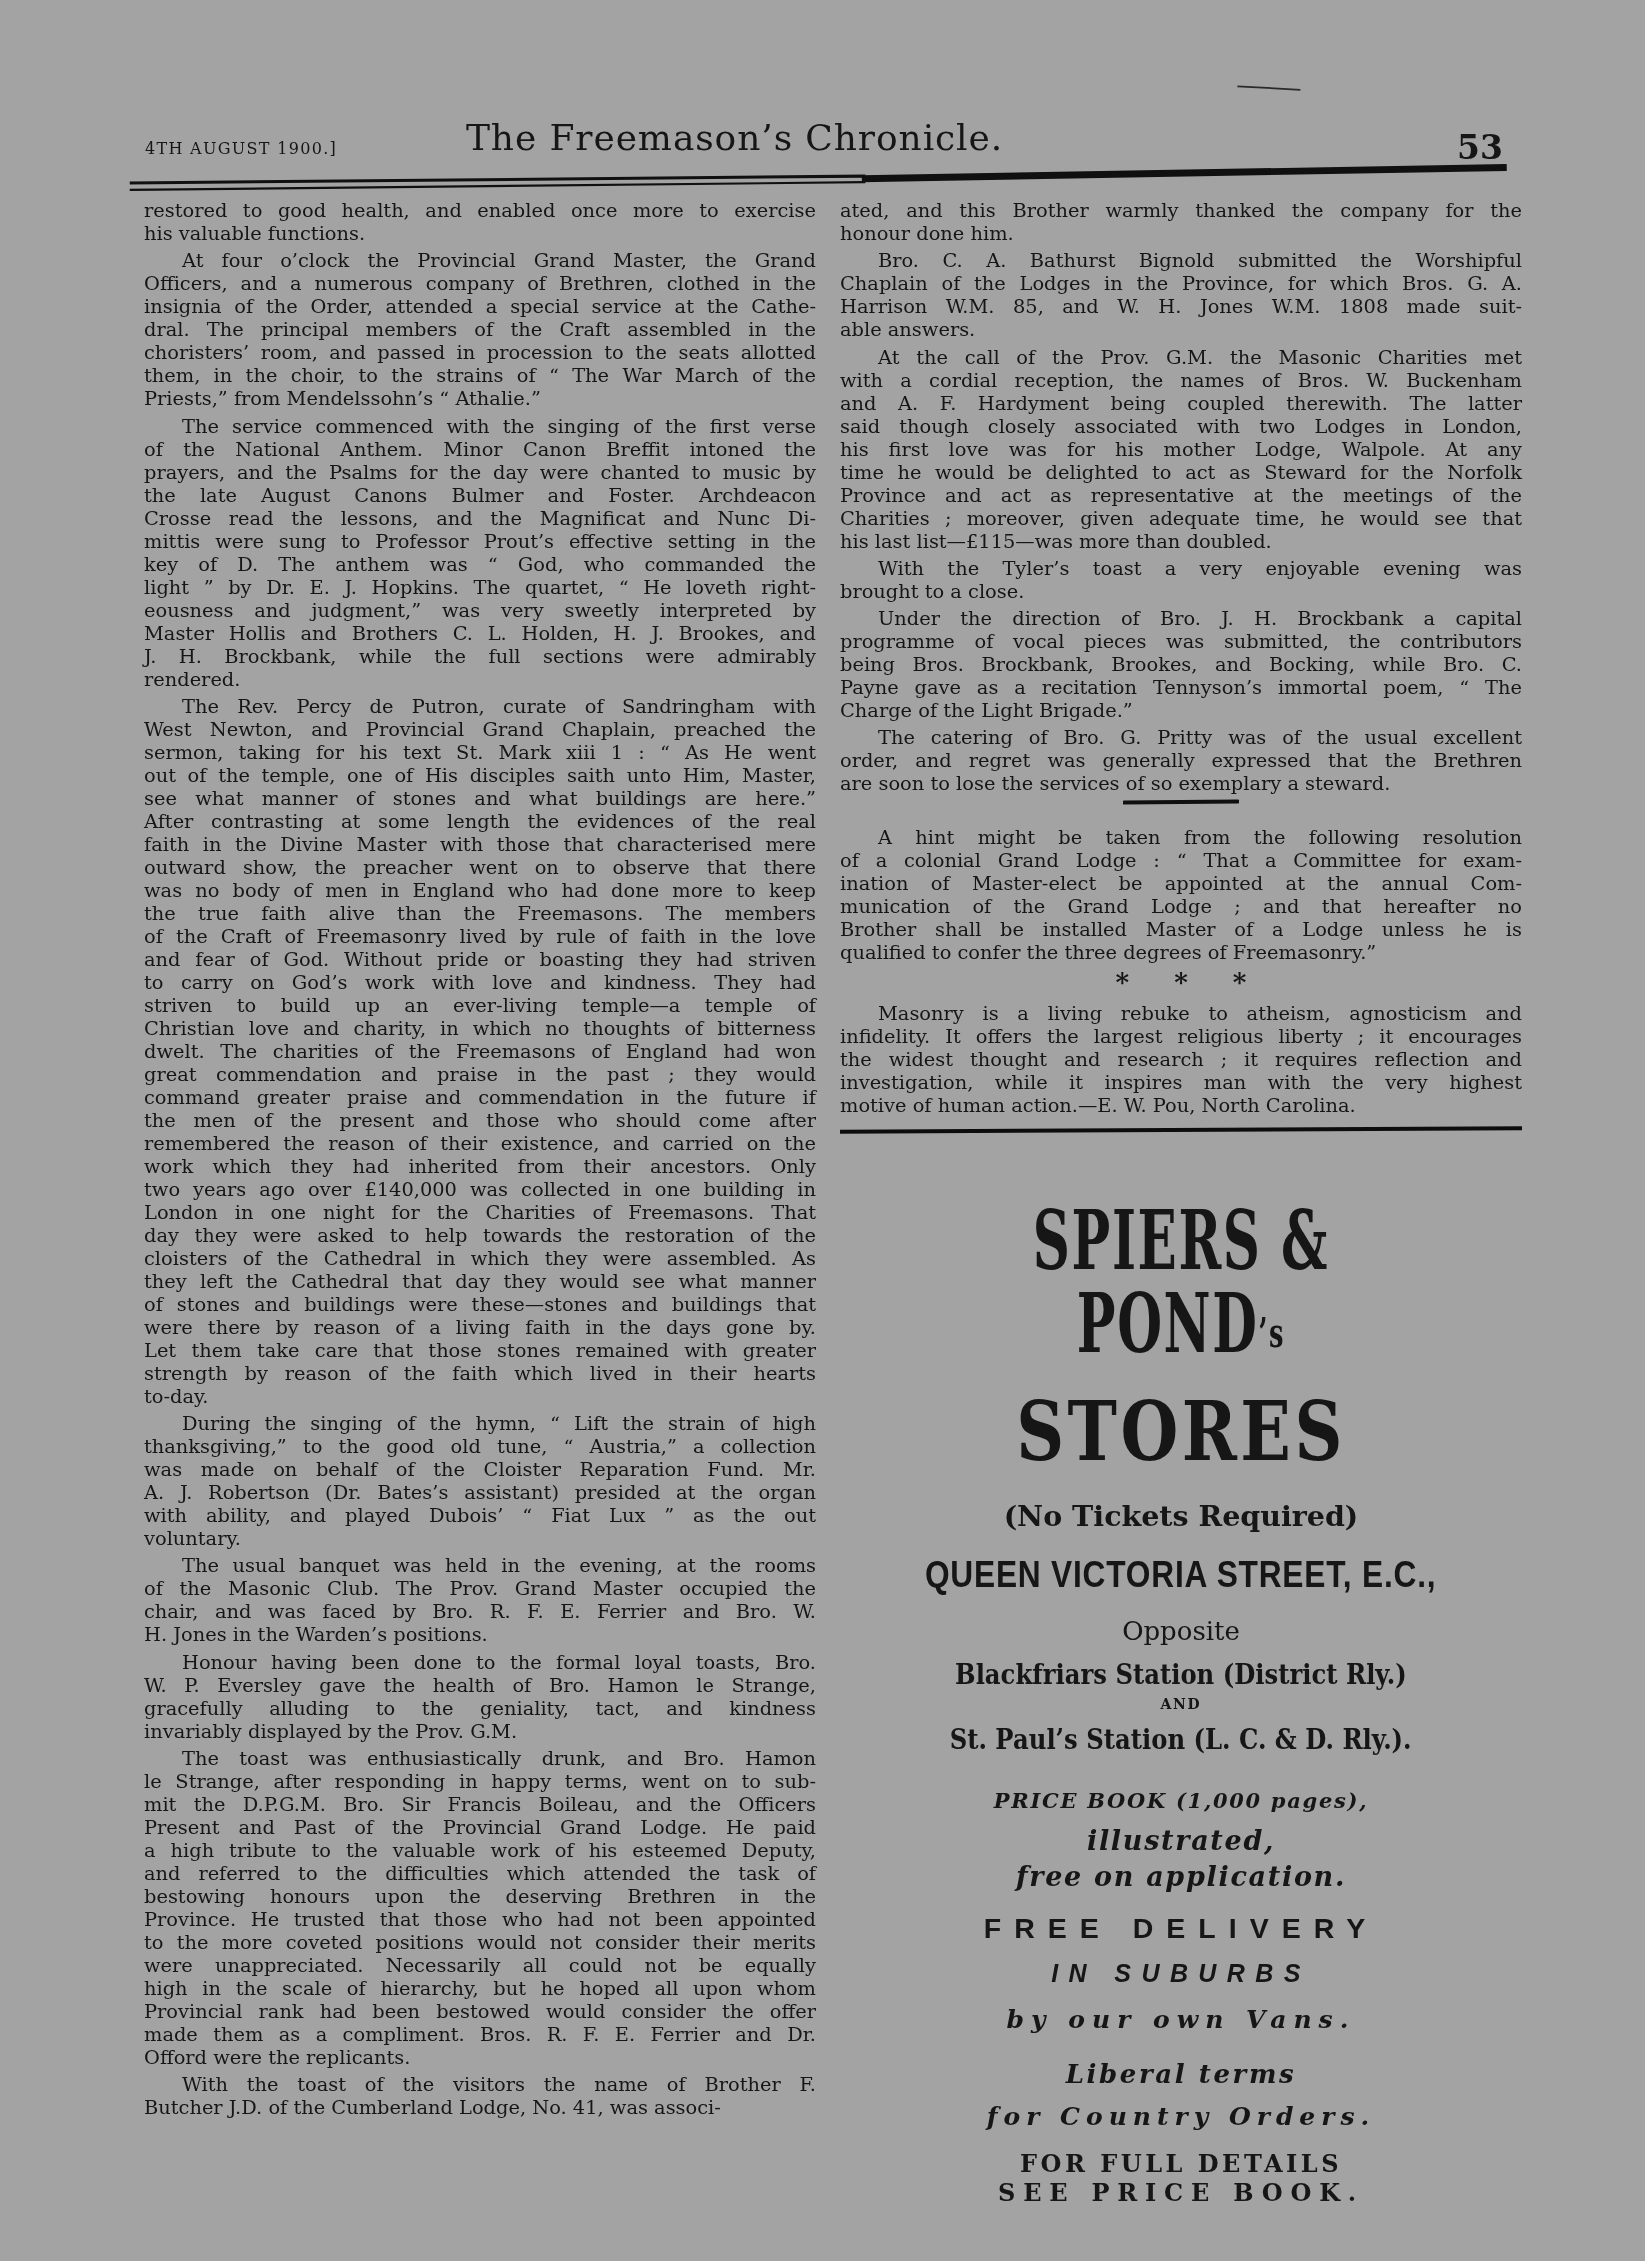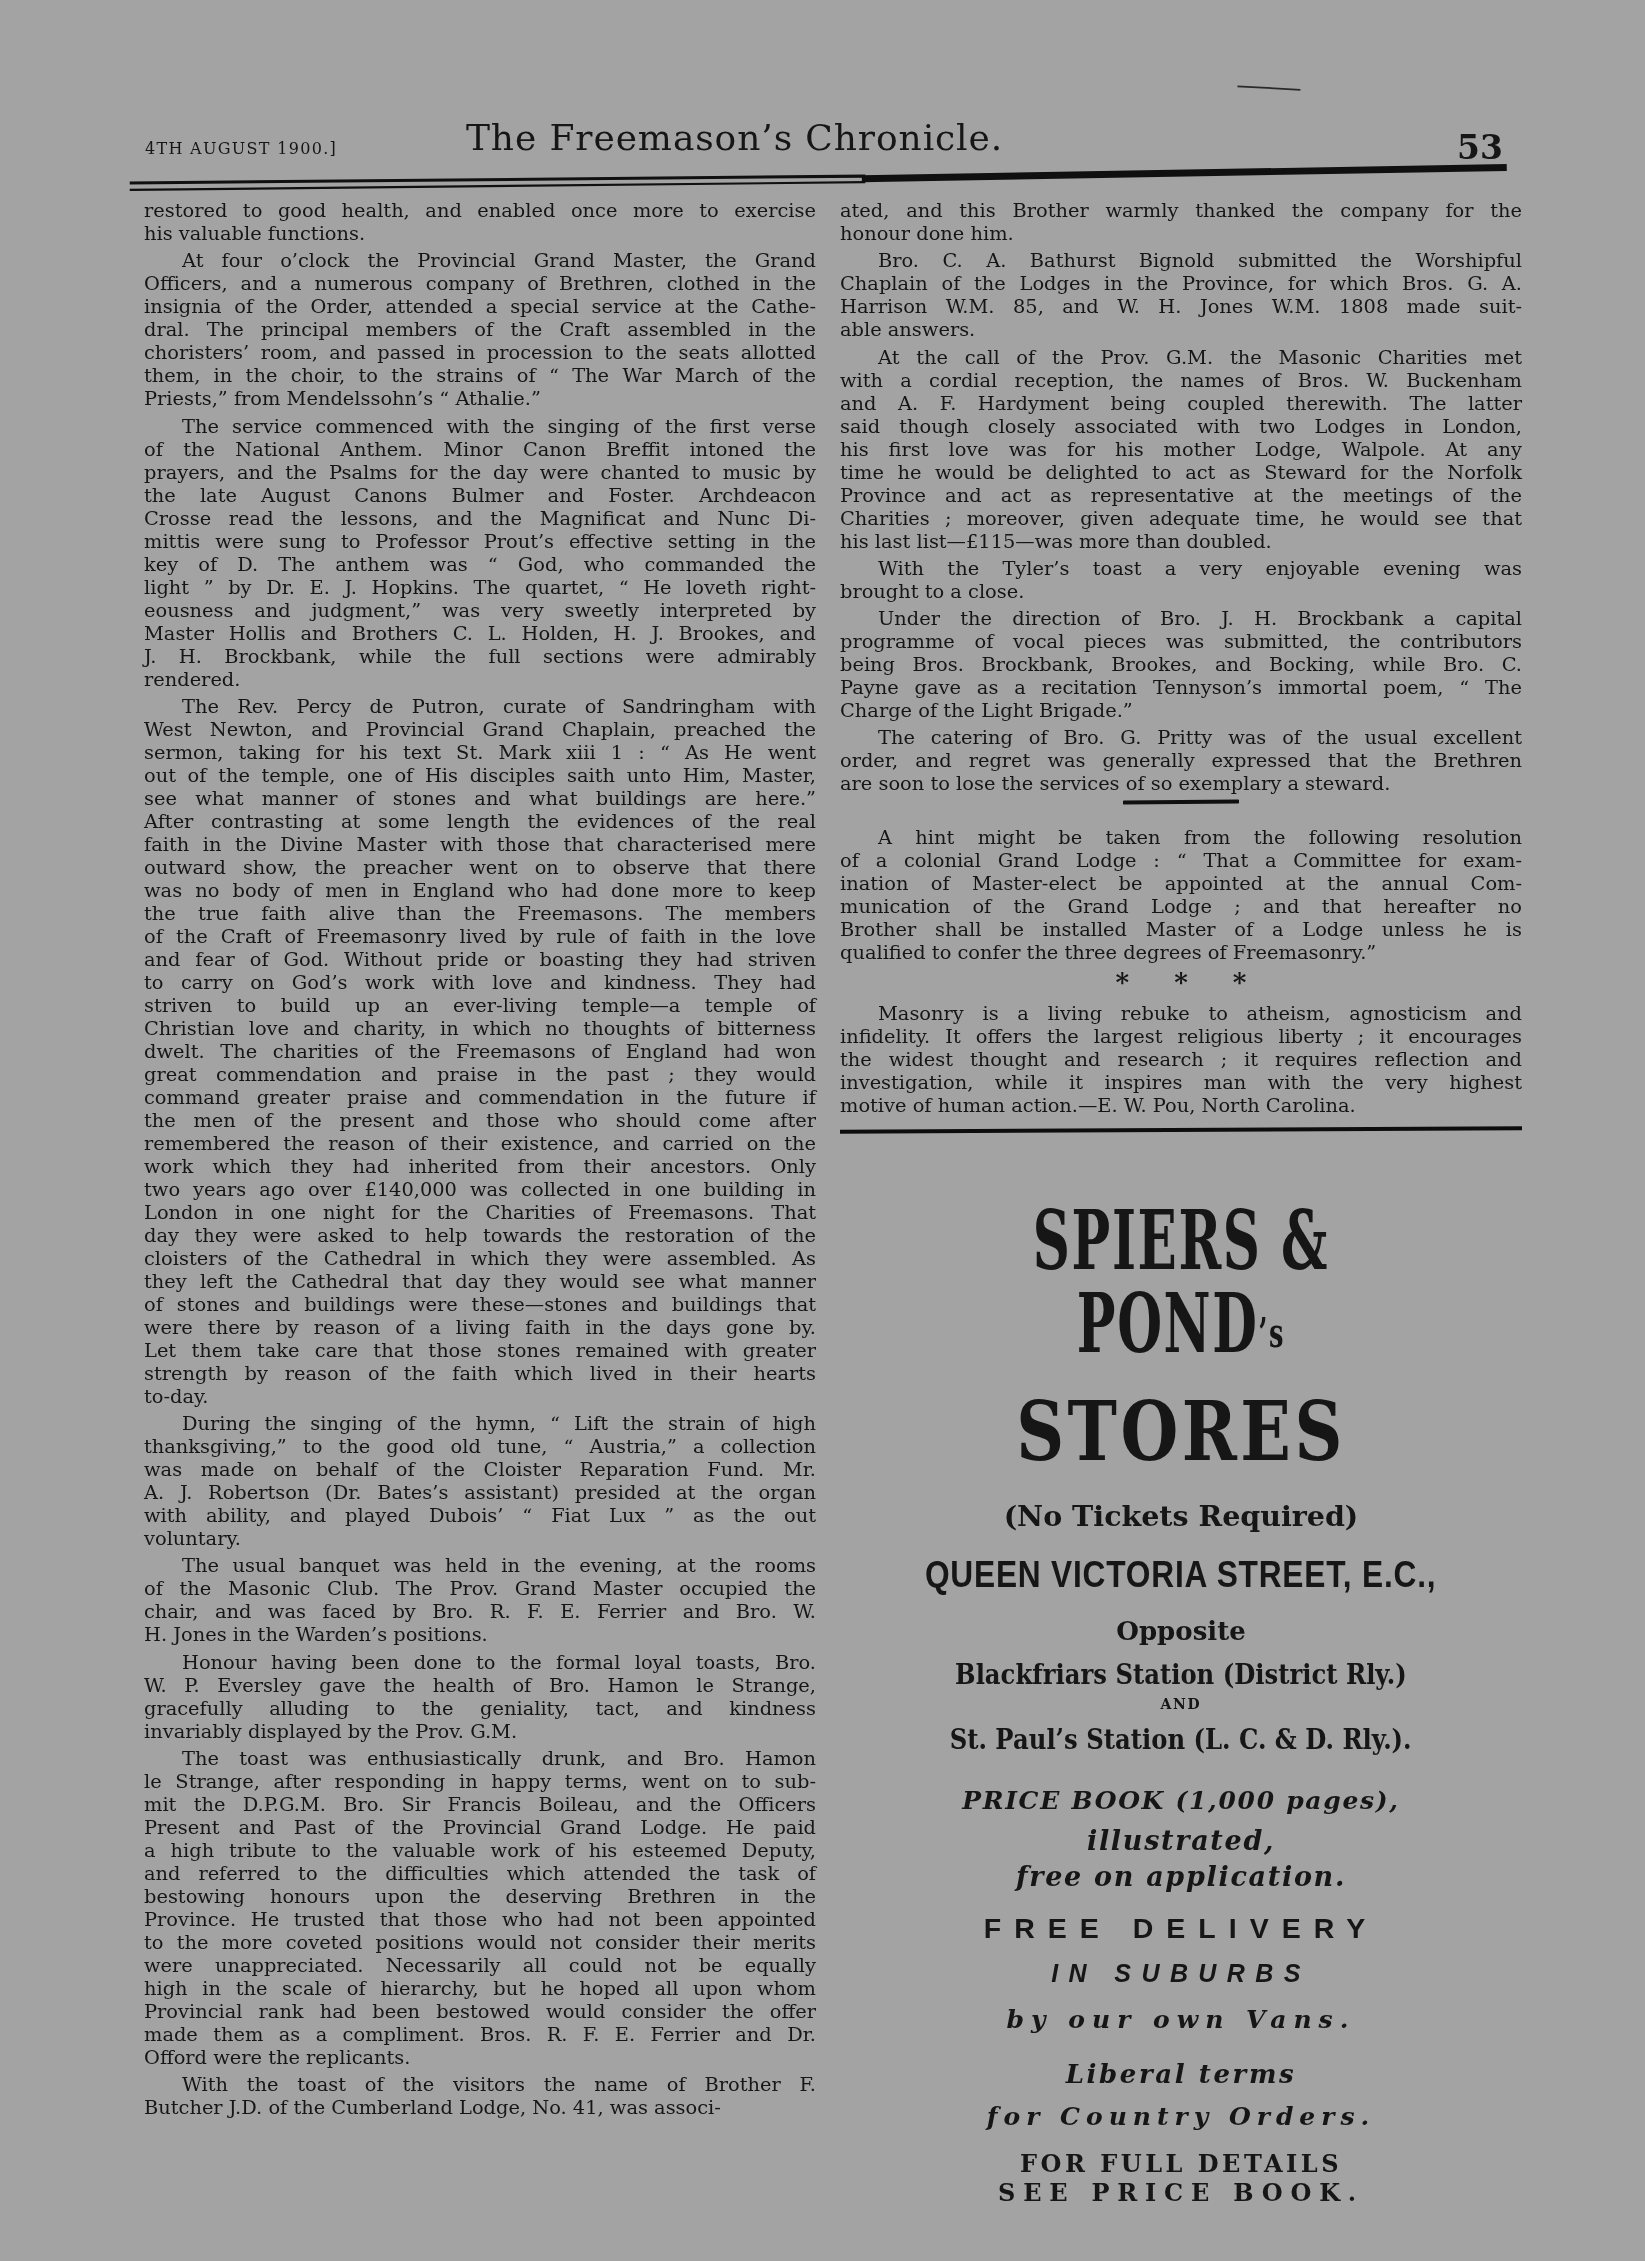--- a/index.html
+++ b/index.html
@@ -32,25 +32,25 @@
   .ad-line .inner{display:inline-block;}
   .k-masthead{margin-top:67px;font-weight:700;font-size:83px;line-height:83px;}
   .k-masthead .inner{transform:scaleX(0.62);letter-spacing:2.6px;}
   .k-masthead .sfx{font-size:0.5em;vertical-align:0.12em;}
   .k-masthead2{margin-top:15.5px;font-weight:700;font-size:83px;line-height:83px;}
   .k-masthead2 .inner{transform:scaleX(0.8);letter-spacing:4.3px;}
   .k-tickets{margin-top:26px;font-size:28.5px;line-height:35px;font-weight:700;}
   .k-street{margin-top:19px;font-family:"Liberation Sans",sans-serif;font-weight:700;
             font-size:36px;line-height:41px;}
   .k-street .inner{transform:scale(0.88,1.05);letter-spacing:0.9px;}
-  .k-opposite{margin-top:22.4px;font-size:26px;line-height:31px;font-weight:700;}
+  .k-opposite{margin-top:22.4px;font-size:26px;line-height:31px;font-weight:400;}
   .k-station{margin-top:10.4px;font-size:27px;line-height:33px;font-weight:700;}
   .k-station .inner{transform:scaleX(0.9);}
   .k-and{margin-top:5.2px;font-size:14px;line-height:17.3px;font-weight:700;letter-spacing:1.7px;}
-  .k-price-lg{margin-top:26px;font-size:25px;line-height:38px;font-weight:700;font-style:italic;letter-spacing:1.7px;}
+  .k-price-lg{margin-top:26px;font-size:21px;line-height:38px;font-weight:700;font-style:italic;letter-spacing:1.7px;}
   .k-price{margin-top:3.5px;font-size:27px;line-height:33px;font-weight:700;font-style:italic;letter-spacing:1.7px;}
   .k-free-delivery{margin-top:17.3px;font-family:"Liberation Sans",sans-serif;font-weight:700;
                    font-size:28.5px;line-height:35px;letter-spacing:13px;}
   .k-suburbs{margin-top:12px;font-family:"Liberation Sans",sans-serif;font-weight:700;font-style:italic;
              font-size:25px;line-height:31px;letter-spacing:10.4px;}
   .k-vans{margin-top:15.5px;font-weight:700;font-style:italic;font-size:25px;line-height:31px;letter-spacing:7px;}
   .k-liberal{margin-top:24px;font-weight:700;font-style:italic;font-size:26px;line-height:31px;letter-spacing:2.6px;}
   .k-country{margin-top:10.4px;font-weight:700;font-style:italic;font-size:25px;line-height:31px;letter-spacing:6px;}
   .k-details{margin-top:17.3px;font-size:24px;line-height:29px;font-weight:700;letter-spacing:3.5px;}
   .k-seeprice{font-size:24px;line-height:29px;font-weight:700;letter-spacing:7.8px;}

